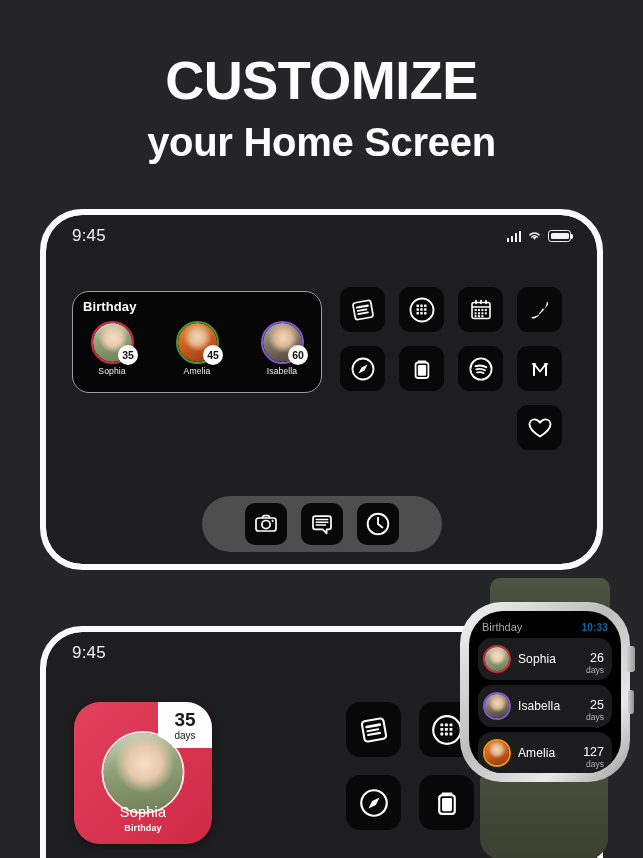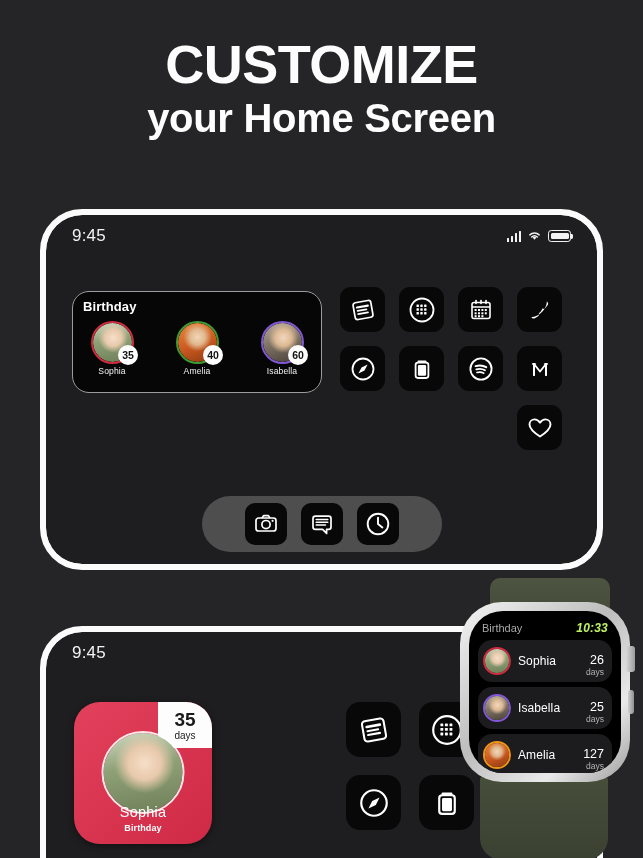--- a/index.html
+++ b/index.html
@@ -5,28 +5,28 @@
   * { box-sizing: border-box; margin: 0; padding: 0; }
   html, body {
     width: 643px; height: 858px;
     background: #252527;
     font-family: "Liberation Sans", sans-serif;
     overflow: hidden;
   }
   #app { position: relative; width: 643px; height: 858px; background: #252527; overflow: hidden; }
 
   
-  .headline-wrap { position: absolute; top: 36px; left: 0; width: 643px; text-align: center; }
+  .headline-wrap { position: absolute; top: 52px; left: 0; width: 643px; text-align: center; }
   .headline-1 {
     font-size: 54px; font-weight: bold; color: #fdfdfd;
     letter-spacing: -0.5px; line-height: 1.05;
   }
   .headline-2 {
     font-size: 40px; font-weight: bold; color: #fdfdfd;
-    letter-spacing: -0.3px; margin-top: 4px; line-height: 1.05;
+    letter-spacing: -0.3px; margin-top: 12px; line-height: 1.05;
   }
 
   
   .phone {
     position: absolute;
     border: 6px solid #fbfbfb;
     border-radius: 42px;
     background: #ffffff;
     overflow: hidden;
   }
@@ -170,21 +170,21 @@
   }
   .watch-screen {
     position: absolute; inset: 9px; background: #000; border-radius: 34px;
     overflow: hidden; padding: 10px 9px 0 9px;
   }
   .watch-header {
     display: flex; align-items: baseline; justify-content: space-between;
     padding: 0 4px 5px 4px;
   }
   .watch-title { font-size: 11px; color: #a8a8a8; font-weight: 400; }
-  .watch-time { font-size: 12px; color: #bef264; font-weight: 600; letter-spacing: 0.2px; font-style: italic; }
+  .watch-time { font-size: 10px; color: #0369a1; font-weight: 600; letter-spacing: 0.2px; }
   .watch-row {
     display: flex; align-items: center; gap: 7px;
     background: #1c1c1e; border-radius: 14px;
     padding: 5px 8px 5px 5px; margin-bottom: 5px; position: relative;
   }
   .watch-av {
     width: 28px; height: 28px; border-radius: 50%; border: 2px solid #888;
     overflow: hidden; flex: 0 0 auto; position: relative;
   }
   .watch-name { font-size: 12px; color: #fff; flex: 1; letter-spacing: 0.1px; }
@@ -252,21 +252,21 @@
               <div class="face face-sophia"></div>
             </div>
             <div class="bd-badge">35</div>
             <div class="bd-name">Sophia</div>
           </div>
 
           <div class="bd-person">
             <div class="bd-av" style="border-color:#3f9c35">
               <div class="face face-amelia"></div>
             </div>
-            <div class="bd-badge">40</div>
+            <div class="bd-badge">45</div>
             <div class="bd-name">Amelia</div>
           </div>
 
 
           <div class="bd-person">
             <div class="bd-av" style="border-color:#8257d6">
               <div class="face face-isabella"></div>
             </div>
             <div class="bd-badge">60</div>
             <div class="bd-name">Isabella</div>

